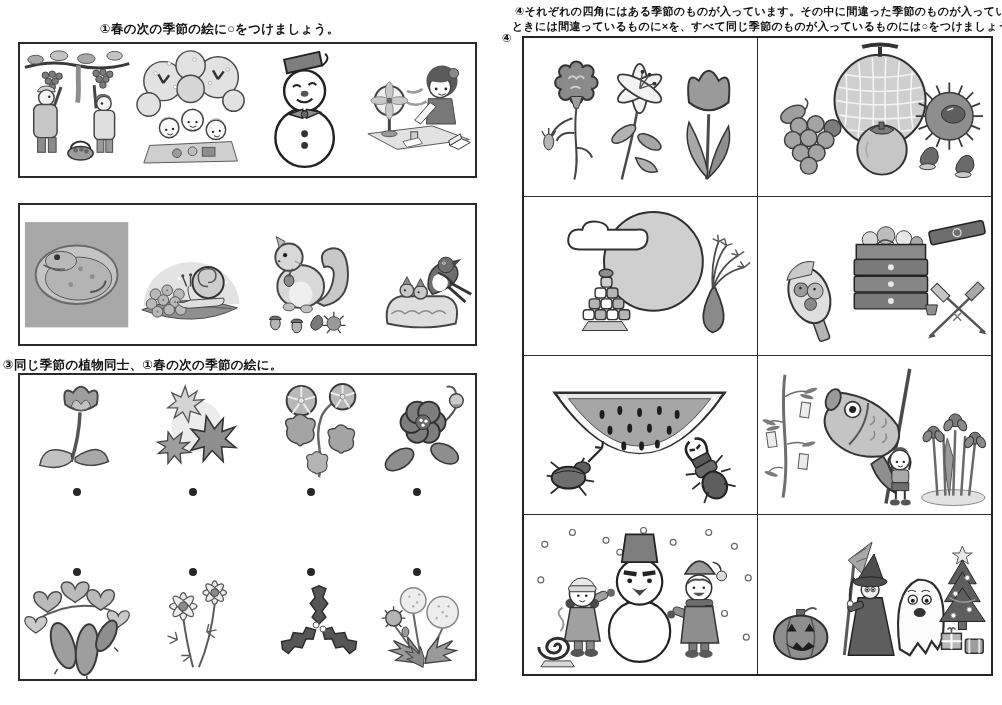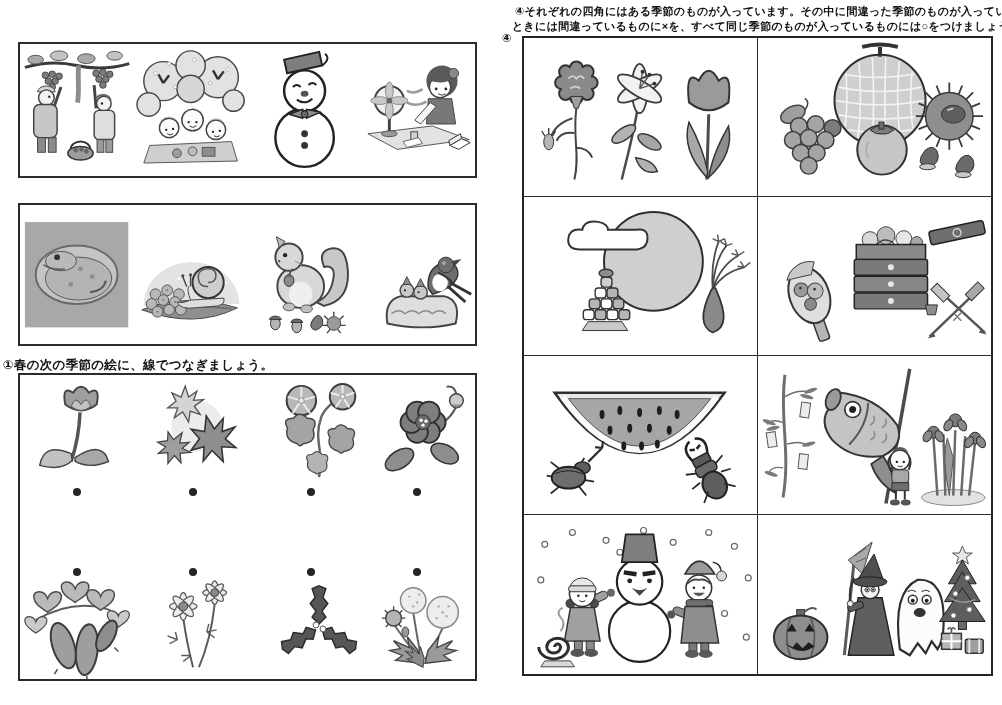--- a/index.html
+++ b/index.html
@@ -19,20 +19,21 @@
 .cell:nth-child(2n){border-right:none}
 .cell:nth-child(7),.cell:nth-child(8){border-bottom:none}
 .cell svg{width:99%;height:99%}
 .marker{position:absolute;font-size:11.5px;font-weight:bold;color:#111}
 </style>
 </head>
 <body>
 
 <div id="sheet">
 
+  <div class="heading" style="left:100px;top:21px">①春の次の季節の絵に○をつけましょう。</div>
 
   <div class="frame" style="left:18px;top:42px;width:459px;height:136px">
     <div class="row4">
       <div class="slot">
         <svg viewBox="0 0 112 128">
           <path d="M3,20 Q30,12 56,18 T110,16" fill="none" stroke="#3a3a3a" stroke-width="3"></path>
           <ellipse cx="14" cy="12" rx="8" ry="4.5" fill="#a9a9a9" stroke="#555"></ellipse>
           <ellipse cx="38" cy="8" rx="9" ry="5" fill="#c3c3c3" stroke="#555"></ellipse>
           <ellipse cx="66" cy="11" rx="9" ry="5" fill="#a9a9a9" stroke="#555"></ellipse>
           <ellipse cx="95" cy="8" rx="8" ry="4.5" fill="#c3c3c3" stroke="#555"></ellipse>
@@ -257,21 +258,21 @@
           <circle cx="82" cy="54" r="1.6" fill="#fff"></circle>
             <circle cx="82" cy="54" r=".8" fill="#111"></circle>
           <polygon points="90,52 100,50 92,58" fill="#444"></polygon>
           <path d="M88,74 L110,86 M86,78 L104,94" stroke="#333" stroke-width="3" fill="none"></path>
           <path d="M76,64 q10,4 16,12" stroke="#333" stroke-width="2" fill="none"></path>
         </svg>
       </div>
     </div>
   </div>
 
-  <div class="heading" style="left:3px;top:357px">①春の次の季節の絵に、線でつなぎましょう。</div>
+  <div class="heading" style="left:3px;top:357px">③同じ季節の植物同士、①春の次の季節の絵に。</div>
 
   <div class="frame" style="left:18px;top:373px;width:459px;height:308px;border-width:2.5px">
 
     <div class="q3slot" style="left:4px;top:4px">
       <svg viewBox="0 0 112 108">
         <path d="M40,26 Q36,6 48,14 Q56,2 64,14 Q76,6 72,26 Q56,38 40,26 Z" fill="#9e9e9e" stroke="#444" stroke-width="2"></path>
         <path d="M46,28 Q50,16 56,26 Q62,16 66,28 Q56,36 46,28 Z" fill="#c2c2c2" stroke="#555"></path>
         <path d="M55,34 Q54,60 46,84" stroke="#555" stroke-width="3.5" fill="none"></path>
         <path d="M50,80 Q78,62 84,84 Q64,92 50,84 Z" fill="#a8a8a8" stroke="#444" stroke-width="1.5"></path>
         <path d="M46,76 Q18,64 14,88 Q36,94 47,83 Z" fill="#c2c2c2" stroke="#444" stroke-width="1.5"></path>

